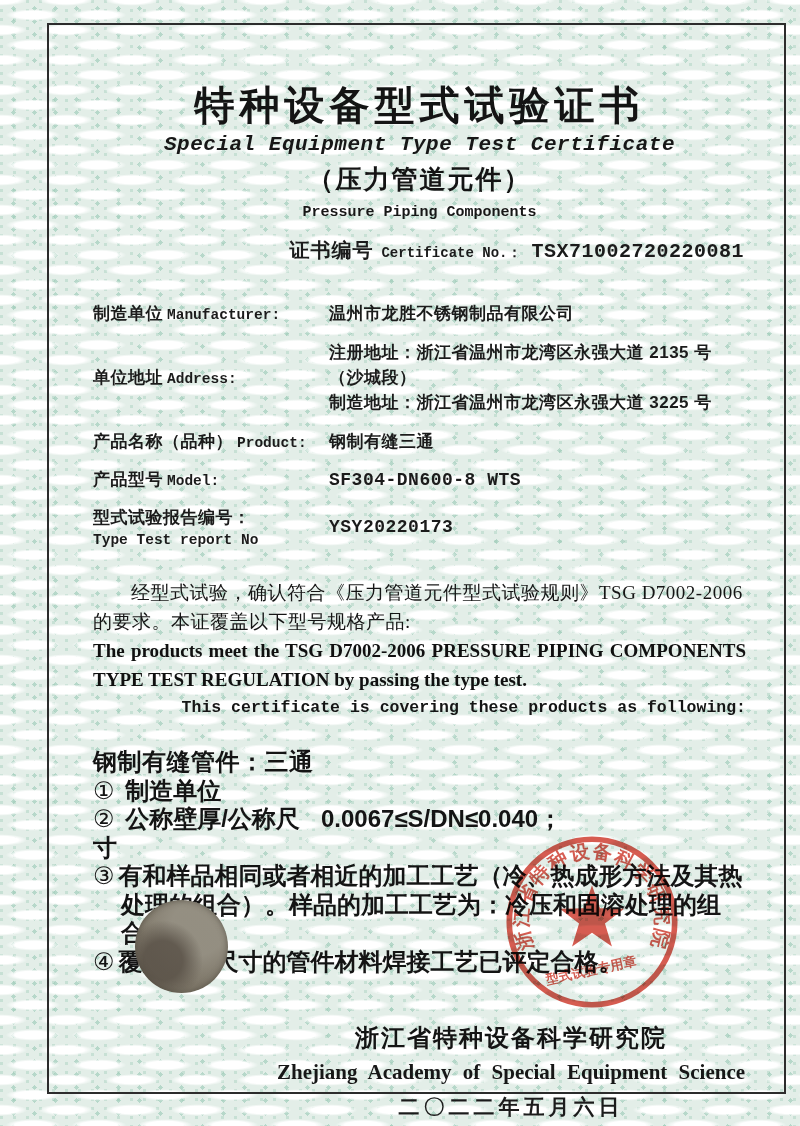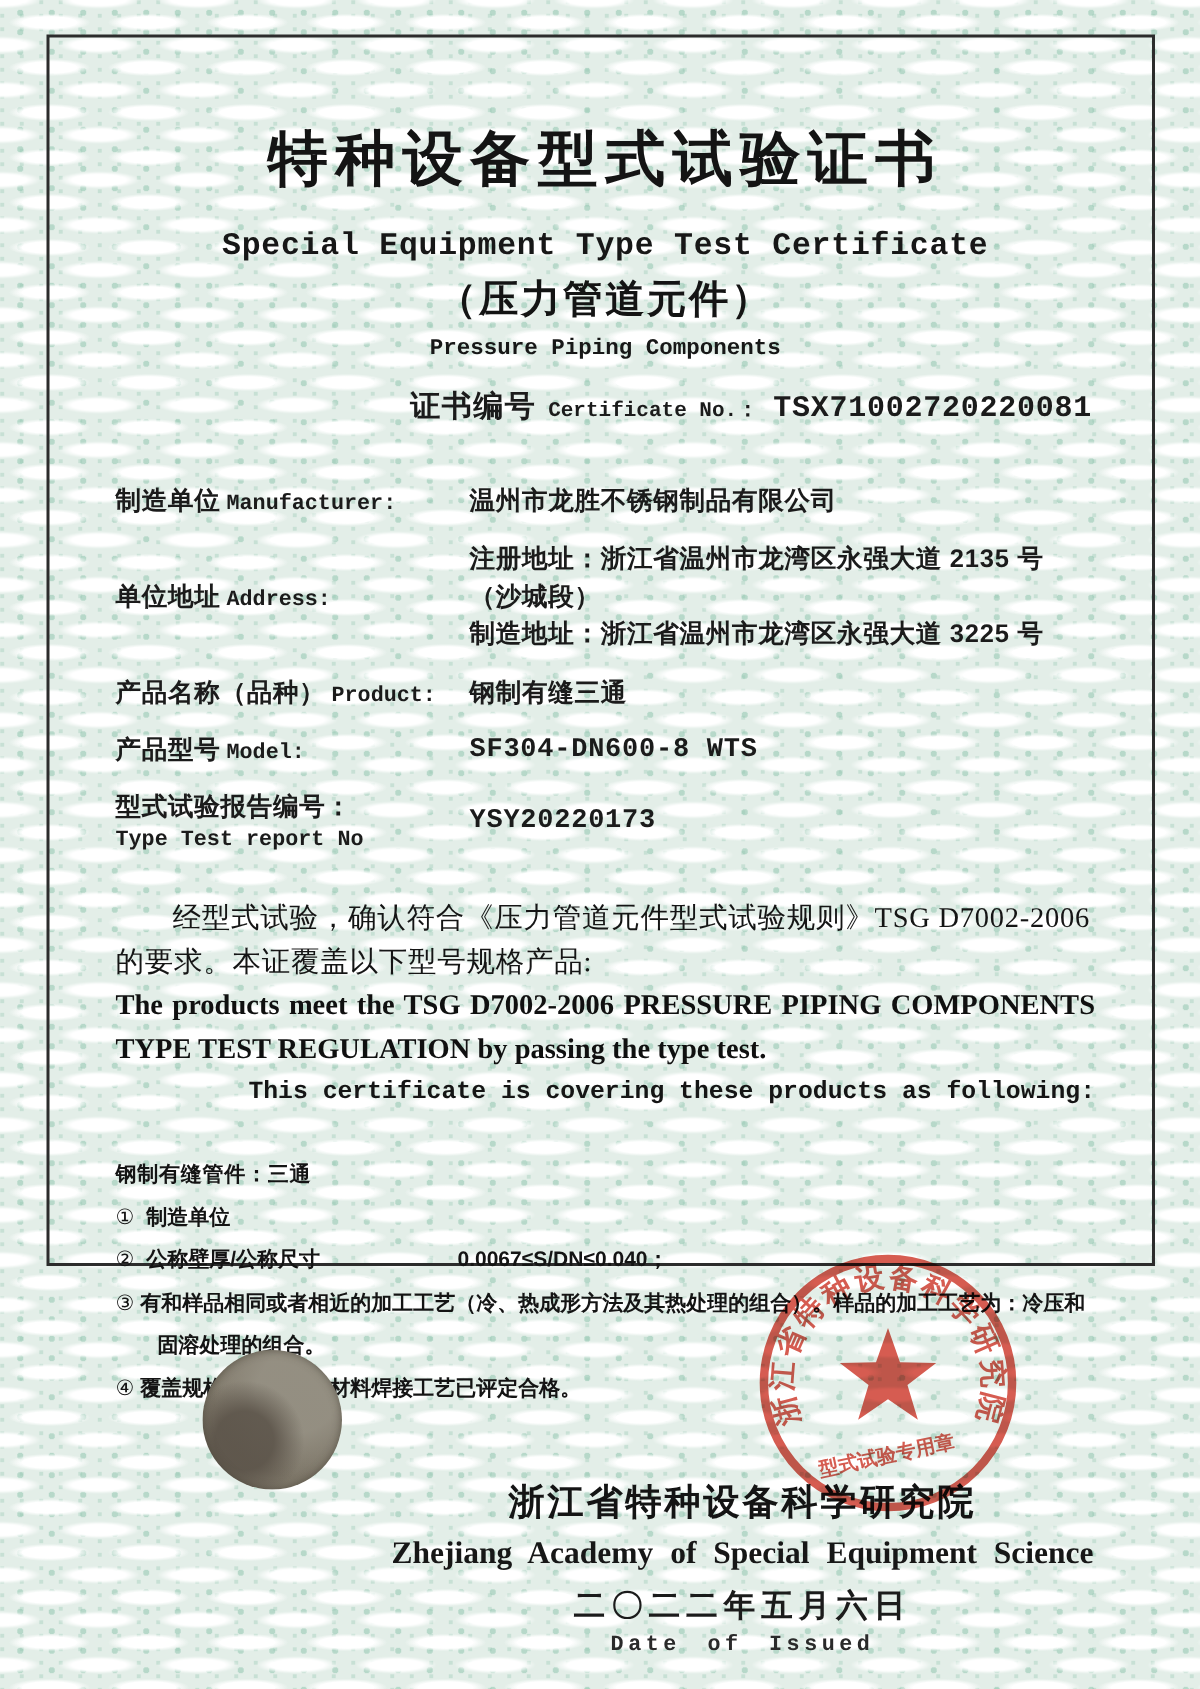--- a/index.html
+++ b/index.html
@@ -16,36 +16,36 @@
       radial-gradient(circle 1.5px at 50% 50%, rgba(146,198,176,.35) 99%, rgba(146,198,176,0) 100%);
     background-size:66px 30px, 66px 30px, 21px 13px, 13px 9px;
     background-position:0 0, 33px 15px, 3px 2px, 8px 6px;
   }
   .zh{font-family:"Liberation Sans","DejaVu Sans",sans-serif;}
   .zhserif{font-family:"Liberation Serif","DejaVu Serif",serif;}
   .mono{font-family:"Liberation Mono","DejaVu Sans Mono",monospace;}
   .enserif{font-family:"Liberation Serif","DejaVu Serif",serif;}
 
   .frame{
-    position:absolute;left:31px;top:23px;
-    width:739px;height:821px;
+    position:absolute;left:47px;top:23px;
+    width:739px;height:1071px;
     border:2px solid #2c2c2c;
     box-sizing:border-box;
   }
   .inner{padding:58px 38px 0 44px;}
 
   
   .title-zh{
     margin:0;text-align:center;
     font-size:40px;font-weight:bold;letter-spacing:5px;
     line-height:46px;color:#141414;
   }
   .title-en{
     text-align:center;font-size:21px;font-weight:bold;
-    letter-spacing:.5px;margin-top:24px;color:#171717;
+    letter-spacing:.5px;margin-top:4px;color:#171717;font-style:italic;
   }
   .subtitle-zh{
     text-align:center;font-size:26px;font-weight:bold;
     letter-spacing:2px;margin-top:6px;color:#141414;
   }
   .subtitle-en{
     text-align:center;font-size:15px;font-weight:bold;
     margin-top:7px;color:#171717;
   }
   .certline{
@@ -73,21 +73,21 @@
   .bodytext p{margin:0;}
   .p-zh{font-size:19px;line-height:29px;letter-spacing:.5px;color:#151515;}
   .p-zh.indent{text-indent:2em;}
   .p-enbold{
     font-size:19px;line-height:29px;font-weight:bold;color:#101010;
     text-align:justify;margin-top:2px;
   }
   .p-enmono{font-size:16.5px;line-height:28px;font-weight:bold;margin-top:1px;color:#151515;text-align:right;}
 
   
-  .specs{margin-top:26px;font-size:14px;line-height:28.5px;color:#141414;}
+  .specs{margin-top:26px;font-size:24px;line-height:28.5px;color:#141414;}
   .spec-heading{font-weight:bold;letter-spacing:.5px;}
   .spec-pair{display:flex;}
   .spec-pair .left{flex:0 0 228px;font-weight:bold;}
   .spec-pair .val{font-weight:bold;font-family:"Liberation Sans","DejaVu Sans",sans-serif;}
   .spec-item{font-weight:bold;padding-left:28px;text-indent:-28px;}
   .spec-item .marker{margin-right:4px;font-weight:normal;}
   .spec-pair .marker{margin-right:4px;font-weight:normal;}
 
   
   .footer{margin-top:46px;margin-left:auto;width:470px;text-align:center;position:relative;}

